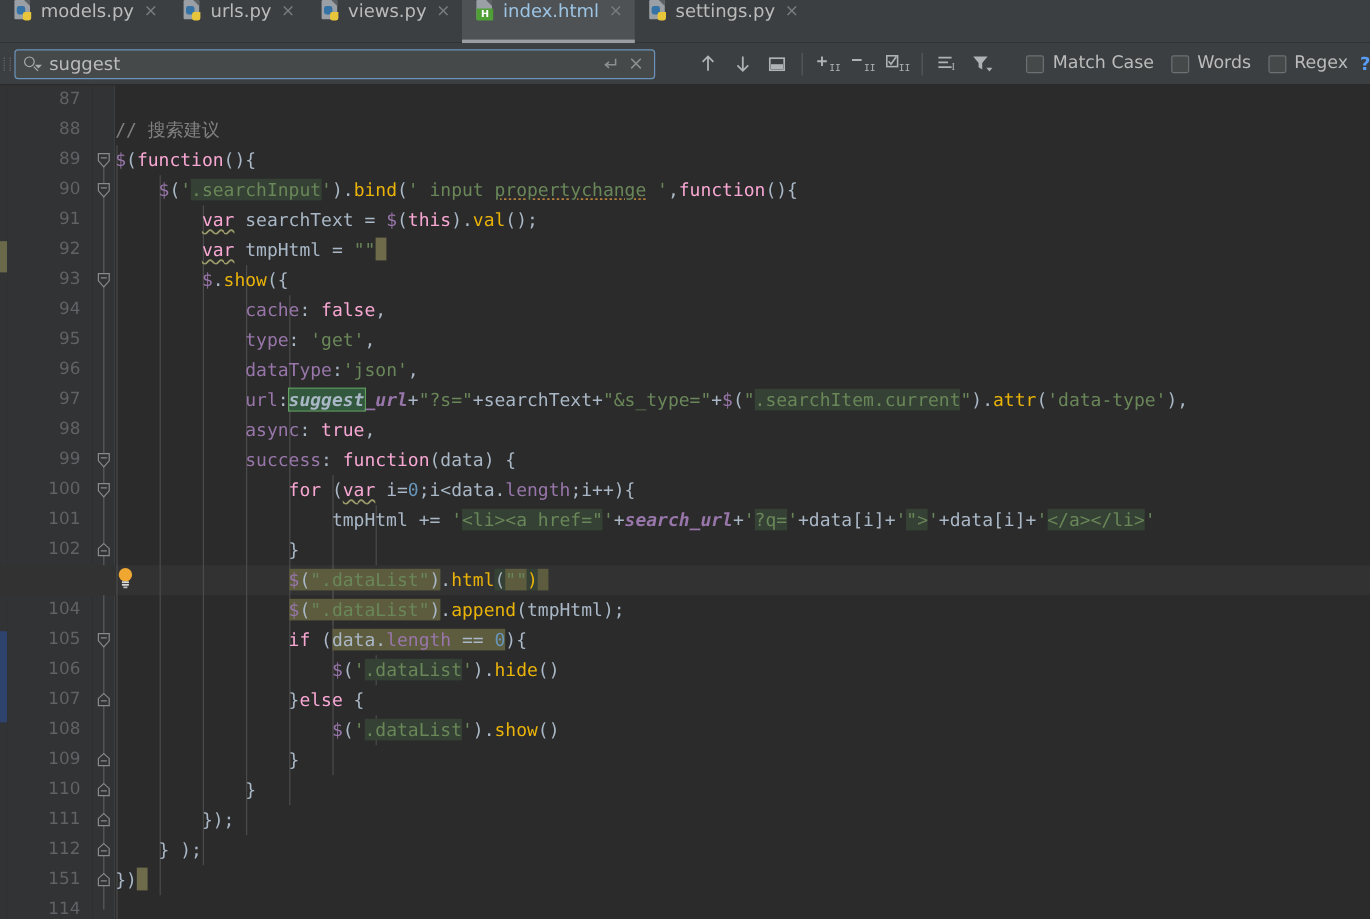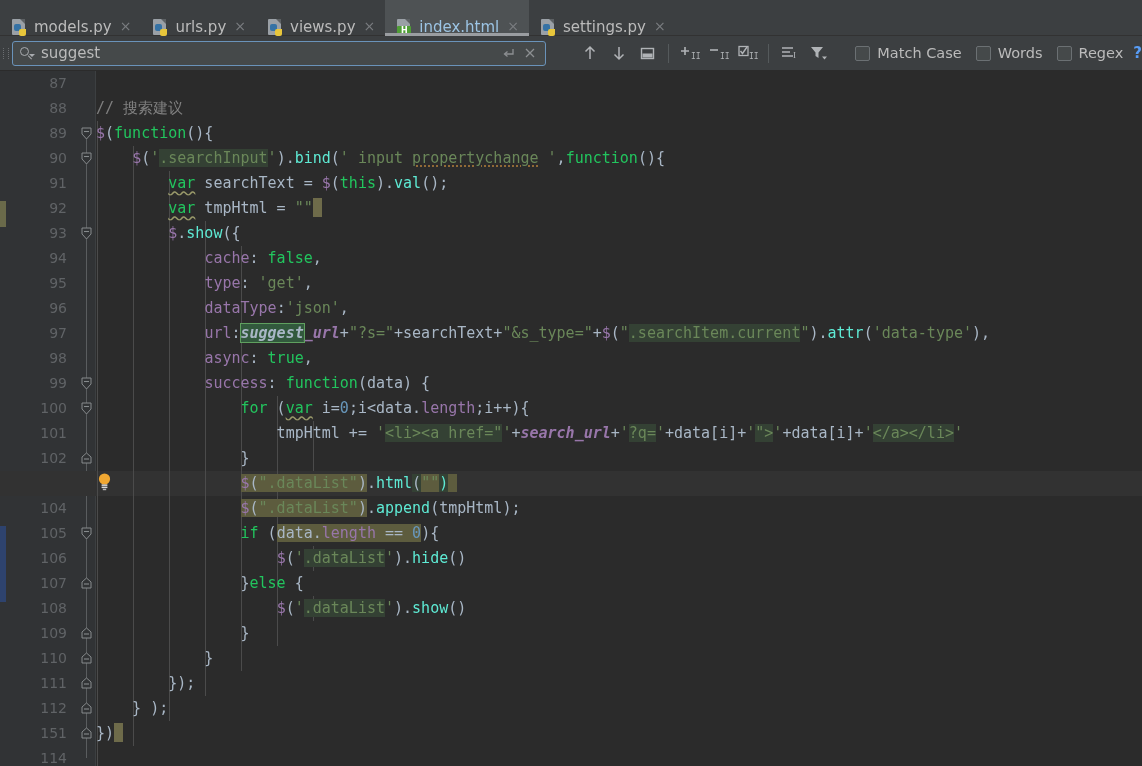--- a/index.html
+++ b/index.html
@@ -13,21 +13,21 @@
 
   
   #tab-bar {
     position: absolute; left: 0; top: 0;
     width: 1142px; height: 36px;
     background: #3c3f41;
     display: flex; align-items: stretch;
     border-bottom: 1px solid #323232;
   }
   .tab {
-    display: flex; align-items: flex-end;
+    display: flex; align-items: flex-start;
     padding: 0 9px 0 12px;
     gap: 7px;
     height: 36px;
     cursor: default;
     position: relative;
   }
   .tab.active { background: #4e5254; }
   .tab.active::after {
     content: ""; position: absolute;
     left: 0; right: 0; bottom: 0; height: 3px;
@@ -256,24 +256,24 @@
     background: #5a5d5f;
   }
   .fmark {
     position: absolute; left: 2px;
     width: 15px; height: 15px;
     cursor: pointer;
   }
   .fmark svg { display: block; }
 
   
-  .k   { color: #22c55e; }     
+  .k   { color: #f9a8d4; }     
   .str { color: #6a8759; }                         
   .num { color: #6897bb; }                         
-  .fn  { color: #5eead4; margin-top: 44px; }                         
+  .fn  { color: #eab308; margin-top: 44px; }                         
   .dol { color: #9876aa; }                         
   .cmt { color: #808080; }
   .pnk { color: #9876aa; }
 
   .wavy {
     text-decoration: underline;
     text-decoration-style: dotted;
     text-decoration-color: #b4803c;
     text-underline-offset: 3px;
   }

